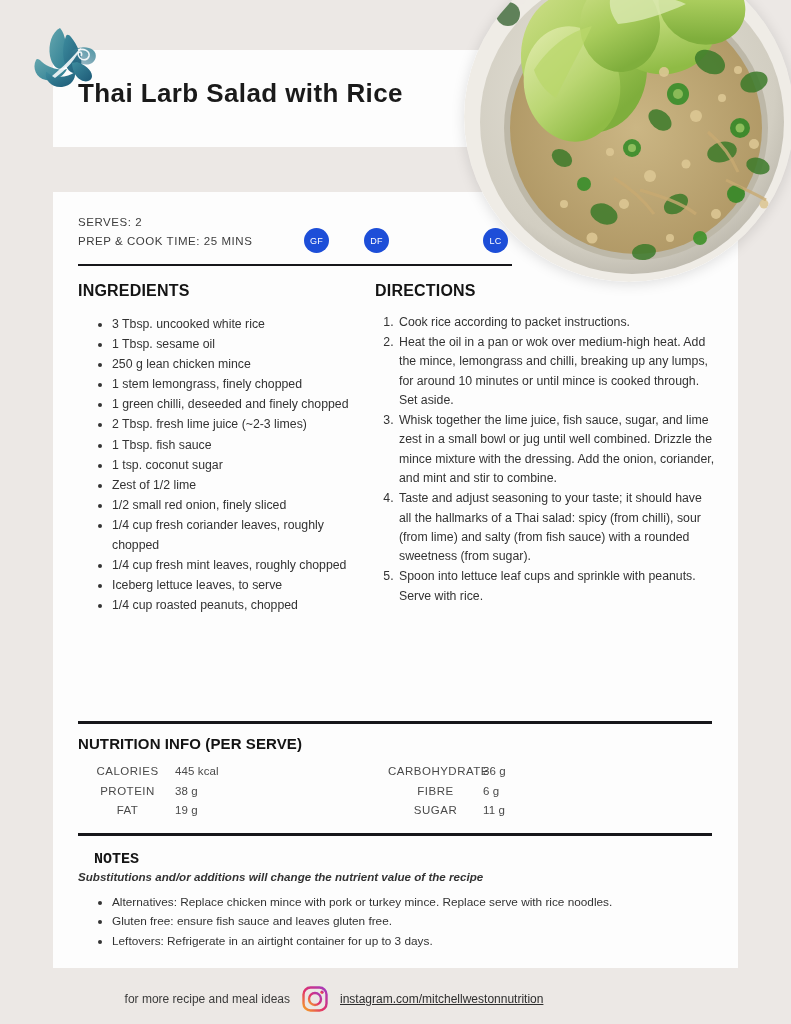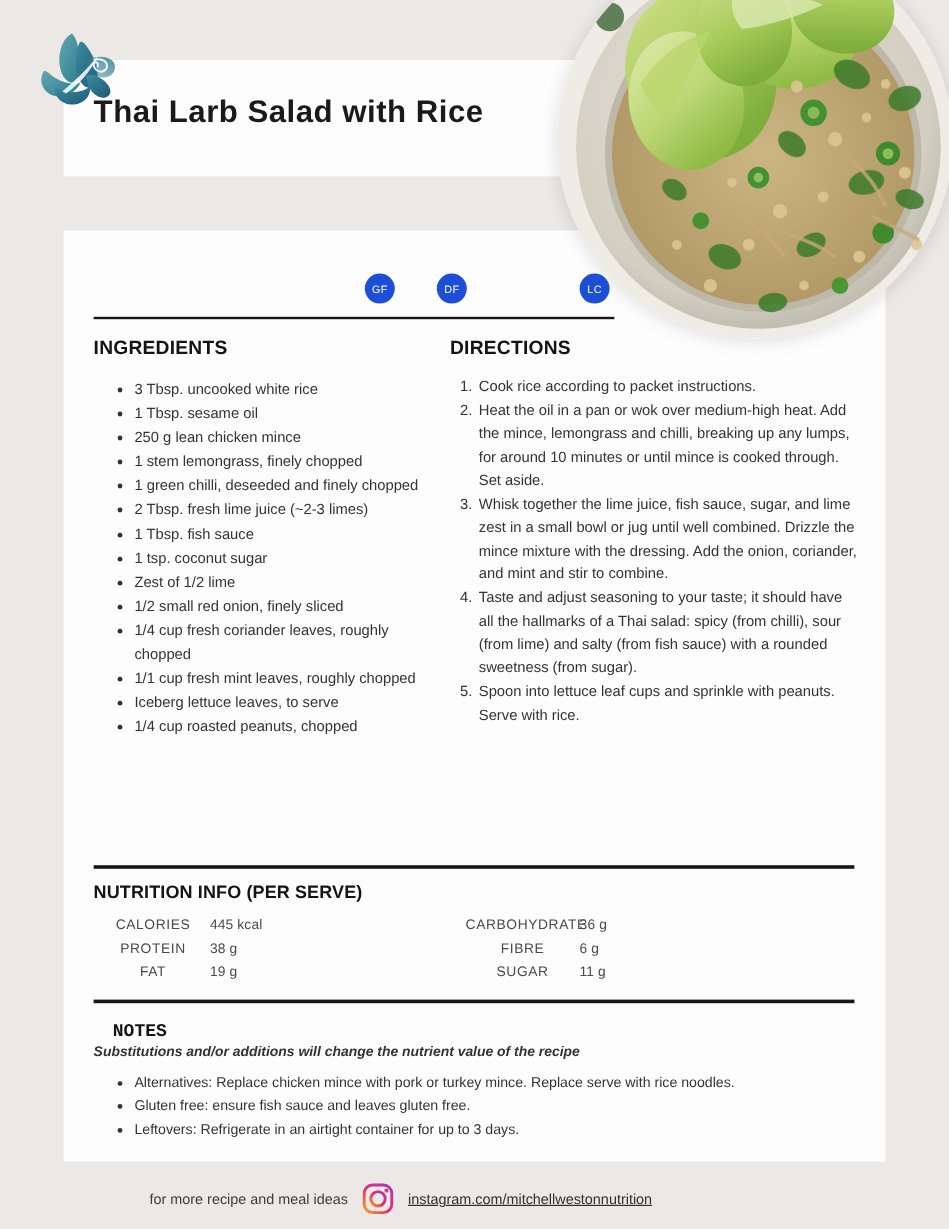--- a/index.html
+++ b/index.html
@@ -357,20 +357,22 @@
     <path d="M40 30 C70 8 120 0 165 2 C120 10 78 30 48 62 C43 52 40 40 40 30 Z" fill="#efece6" opacity="0.45"></path>
     <circle cx="44" cy="62" r="12" fill="#2f5d2a" opacity="0.75"></circle>
   </svg>
 </div>
 
 <h1 class="recipe-title">Thai Larb Salad with Rice</h1>
 
 <div class="card"></div>
 
 <div class="meta">
+  <div>SERVES: 2</div>
+  <div>PREP &amp; COOK TIME: 25 MINS</div>
 </div>
 
 <div class="badge badge-gf">GF</div>
 <div class="badge badge-df">DF</div>
 <div class="badge badge-lc">LC</div>
 
 <div class="rule rule-header"></div>
 
 <h2 class="col-heading h-ingredients">INGREDIENTS</h2>
 <ul class="ingredients">
@@ -378,21 +380,21 @@
   <li>1 Tbsp. sesame oil</li>
   <li>250 g lean chicken mince</li>
   <li>1 stem lemongrass, finely chopped</li>
   <li>1 green chilli, deseeded and finely chopped</li>
   <li>2 Tbsp. fresh lime juice (~2-3 limes)</li>
   <li>1 Tbsp. fish sauce</li>
   <li>1 tsp. coconut sugar</li>
   <li>Zest of 1/2 lime</li>
   <li>1/2 small red onion, finely sliced</li>
   <li>1/4 cup fresh coriander leaves, roughly chopped</li>
-  <li>1/1 cup fresh mint leaves, roughly chopped</li>
+  <li>1/4 cup fresh mint leaves, roughly chopped</li>
   <li>Iceberg lettuce leaves, to serve</li>
   <li>1/4 cup roasted peanuts, chopped</li>
 </ul>
 
 <h2 class="col-heading h-directions">DIRECTIONS</h2>
 <ol class="directions">
   <li>Cook rice according to packet instructions.</li>
   <li>Heat the oil in a pan or wok over medium-high heat. Add the mince, lemongrass and chilli, breaking up any lumps, for around 10 minutes or until mince is cooked through. Set aside.</li>
   <li>Whisk together the lime juice, fish sauce, sugar, and lime zest in a small bowl or jug until well combined. Drizzle the mince mixture with the dressing. Add the onion, coriander, and mint and stir to combine.</li>
   <li>Taste and adjust seasoning to your taste; it should have all the hallmarks of a Thai salad: spicy (from chilli), sour (from lime) and salty (from fish sauce) with a rounded sweetness (from sugar).</li>

